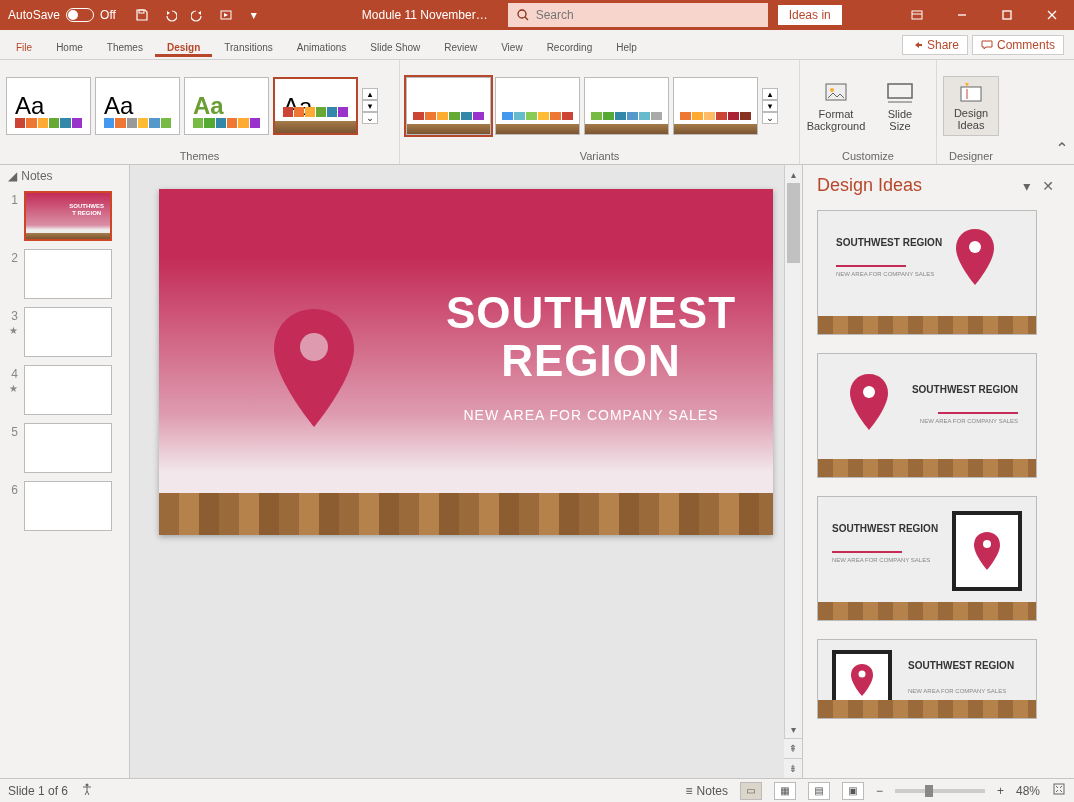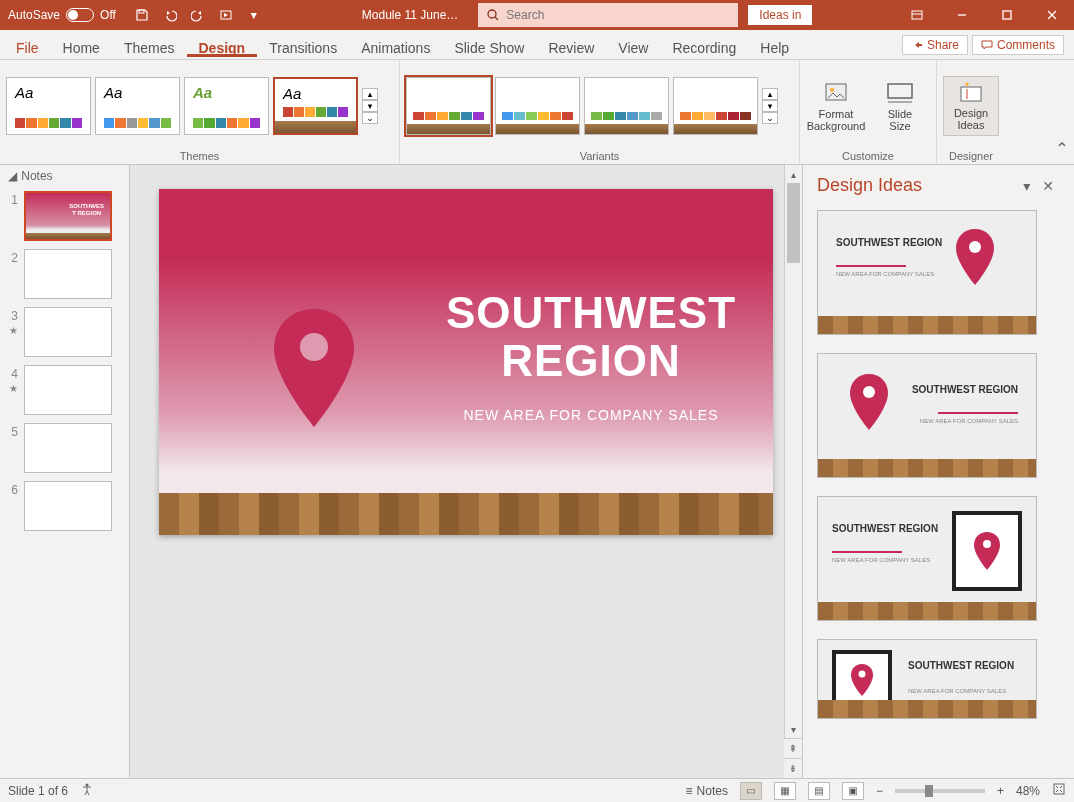--- a/index.html
+++ b/index.html
@@ -14,36 +14,36 @@
 .qa-icons span { width: 24px; height: 24px; display: flex; align-items: center; justify-content: center; cursor: pointer; }
 .title-text { flex: 0 0 auto; padding: 0 20px 0 90px; }
 .search-box { flex: 1; max-width: 260px; height: 24px; background: #f8d5cc; display: flex; align-items: center; padding: 0 8px; gap: 6px; color: #8a2f18; }
 .search-box input { border: none; background: transparent; outline: none; flex: 1; color: #8a2f18; font-size: 12px; }
 .signin { margin-left: 10px; background: #fff; color: #b7472a; padding: 2px 10px; font-size: 12px; border: 1px solid #fff; cursor: pointer; }
 .win-controls { margin-left: auto; display: flex; }
 .win-controls span { width: 45px; height: 30px; display: flex; align-items: center; justify-content: center; cursor: pointer; }
 
 
 .tabs-row { height: 30px; background: #f3f2f1; display: flex; align-items: center; padding: 0 4px; border-bottom: 1px solid #d0d0d0; }
-.tab { padding: 0 12px; height: 24px; line-height: 30px; font-size: 14px; color: #555; cursor: pointer; }
+.tab { padding: 0 12px; height: 24px; line-height: 30px; font-size: 10px; color: #555; cursor: pointer; }
 .tab.active { color: #b7472a; border-bottom: 3px solid #b7472a; font-weight: 600; }
 .tab.file { color: #b7472a; font-weight: 400; }
 .share-comments { margin-left: auto; display: flex; gap: 4px; padding-right: 6px; }
 .share-btn, .comments-btn { border: 1px solid #ccc; background: #fff; padding: 2px 8px; font-size: 12px; color: #b7472a; cursor: pointer; display: flex; align-items: center; gap: 4px; }
 
 
 .ribbon { height: 105px; background: #f3f2f1; display: flex; border-bottom: 1px solid #c6c6c6; }
 .ribbon-group { border-right: 1px solid #d9d9d9; display: flex; flex-direction: column; padding: 4px 6px 0; }
 .ribbon-group-body { flex: 1; display: flex; align-items: center; gap: 4px; }
 .ribbon-group-label { font-size: 11px; text-align: center; color: #666; padding: 2px 0; }
 
 .theme-thumbs { display: flex; gap: 4px; }
 .theme-thumb { width: 85px; height: 58px; border: 1px solid #bbb; background: #fff; position: relative; cursor: pointer; }
 .theme-thumb.selected { border: 2px solid #b7472a; }
-.theme-thumb .aa { position: absolute; top: 6px; left: 8px; font-size: 15px; font-weight: 400; font-style: italic; }
+.theme-thumb .aa { position: absolute; top: 14px; left: 8px; font-size: 24px; font-weight: 400; }
 .theme-thumb .bar { position: absolute; bottom: 6px; left: 8px; right: 8px; height: 10px; display: flex; gap: 1px; }
 .theme-thumb .bar span { flex: 1; }
 .theme-thumb.green .aa { color: #6a9e32; font-weight: 700; }
 .theme-thumb.wood::after { content: ""; position: absolute; bottom: 0; left: 0; right: 0; height: 12px; background: linear-gradient(#a67b4a,#7a5530); }
 .gallery-ctrl { width: 16px; display: flex; flex-direction: column; }
 .gallery-ctrl span { flex: 1; border: 1px solid #bbb; display: flex; align-items: center; justify-content: center; font-size: 9px; cursor: pointer; background: #fff; }
 
 .variant-thumb { width: 85px; height: 58px; border: 1px solid #bbb; background: #fff; position: relative; cursor: pointer; }
 .variant-thumb.selected { outline: 2px solid #b7472a; }
 .variant-thumb::after { content: ""; position: absolute; bottom: 0; left: 0; right: 0; height: 10px; background: linear-gradient(#a67b4a,#7a5530); }
@@ -137,21 +137,21 @@
         </svg>
       </span>
     <span>
         <svg width="14" height="14" viewBox="0 0 14 14">
           <rect x="2" y="3" width="10" height="8" fill="none" stroke="#fff"></rect>
           <path d="M5 5l4 2-4 2z" fill="#fff"></path>
         </svg>
       </span>
     <span>▾</span>
   </div>
-  <div class="title-text">Module 11 June…</div>
+  <div class="title-text">Module 11 November…</div>
   <div class="search-box">
     <svg width="14" height="14" viewBox="0 0 14 14">
         <circle cx="6" cy="6" r="4" fill="none" stroke="#8a2f18" stroke-width="1.3"></circle>
         <line x1="9" y1="9" x2="12" y2="12" stroke="#8a2f18" stroke-width="1.3"></line>
       </svg>
     <input placeholder="Search" style="">
   </div>
   <button class="signin">Ideas in</button>
   <div class="win-controls">
     <span>

